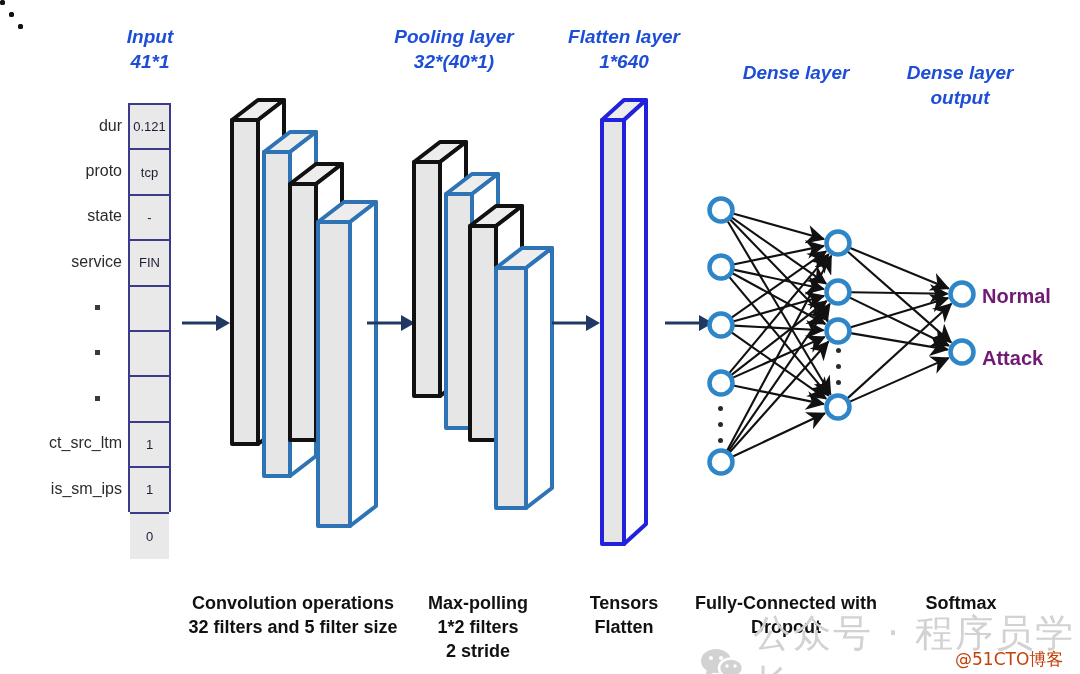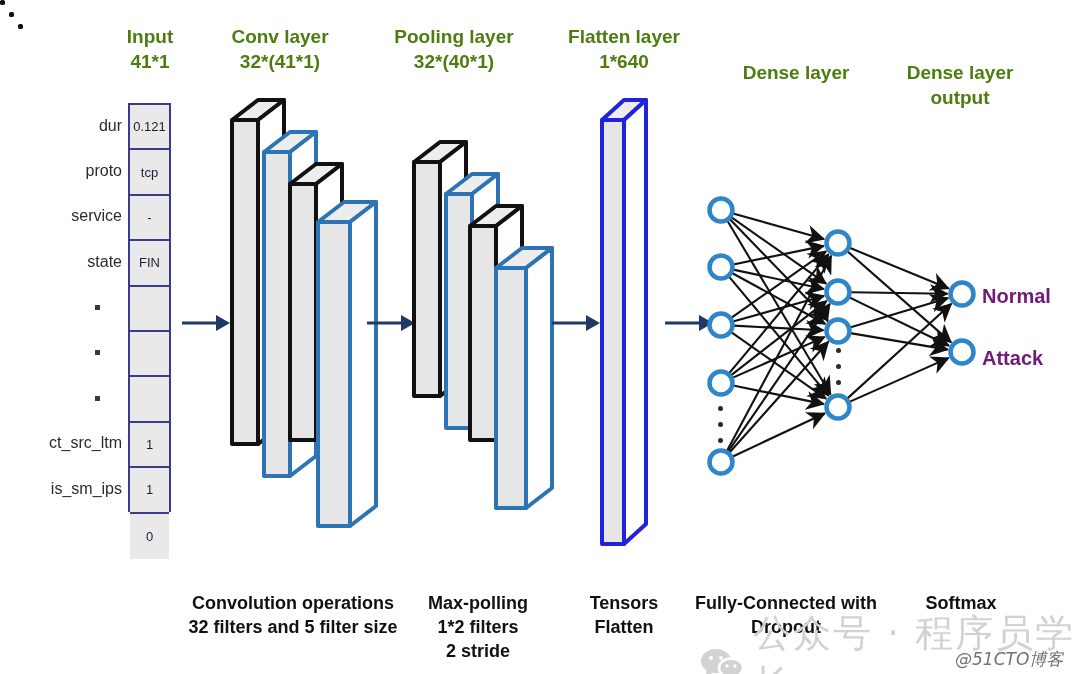--- a/index.html
+++ b/index.html
@@ -16,23 +16,24 @@
     width: 1080px;
     height: 674px;
     background: #ffffff;
     overflow: hidden;
   }
   .hdr {
     position: absolute;
     font-weight: bold;
     font-size: 19px;
     line-height: 25px;
-    color: #4d7c0f;
+    color: #1d4ed8;
     text-align: center;
     white-space: pre-line;
+    font-style: italic;
   }
   .cap {
     position: absolute;
     font-weight: bold;
     font-size: 18px;
     line-height: 24px;
     color: #111111;
     text-align: center;
     white-space: pre-line;
     margin-top: 20px;
@@ -122,54 +123,51 @@
     align-items: center;
     color: #d2d2d2;
     font-size: 38px;
     letter-spacing: 2px;
     font-family: "DejaVu Sans", sans-serif;
   }
   #wm-sub {
     position: absolute;
     left: 955px;
     top: 648px;
-    color: #737373;
+    color: #c2410c;
     font-size: 17px;
     font-family: "DejaVu Sans", sans-serif;
-    font-style: italic;
   }
   .wechat {
     position: relative;
     width: 44px; height: 30px;
     margin-right: 9px;
     flex: none;
   }
 </style>
 </head>
 <body>
 
 <div id="canvas">
 
   <div class="hdr" style="left:95px; top:24px; width:110px;">Input
 41*1</div>
-  <div class="hdr" style="left:200px; top:24px; width:160px;">Conv layer
-32*(41*1)</div>
   <div class="hdr" style="left:372px; top:24px; width:164px;">Pooling layer
 32*(40*1)</div>
   <div class="hdr" style="left:545px; top:24px; width:158px;">Flatten layer
 1*640</div>
   <div class="hdr" style="left:710px; top:60px; width:172px;">Dense layer</div>
   <div class="hdr" style="left:878px; top:60px; width:164px;">Dense layer
 output</div>
 
   <div id="feature-labels">
     <div class="frow">dur</div>
     <div class="frow">proto</div>
+    <div class="frow">state</div>
     <div class="frow">service</div>
-    <div class="frow">state</div>
     <div class="frow">
         <span class="fdot"></span>
       </div>
     <div class="frow">
         <span class="fdot"></span>
       </div>
     <div class="frow">
         <span class="fdot"></span>
       </div>
     <div class="frow">ct_src_ltm</div>

